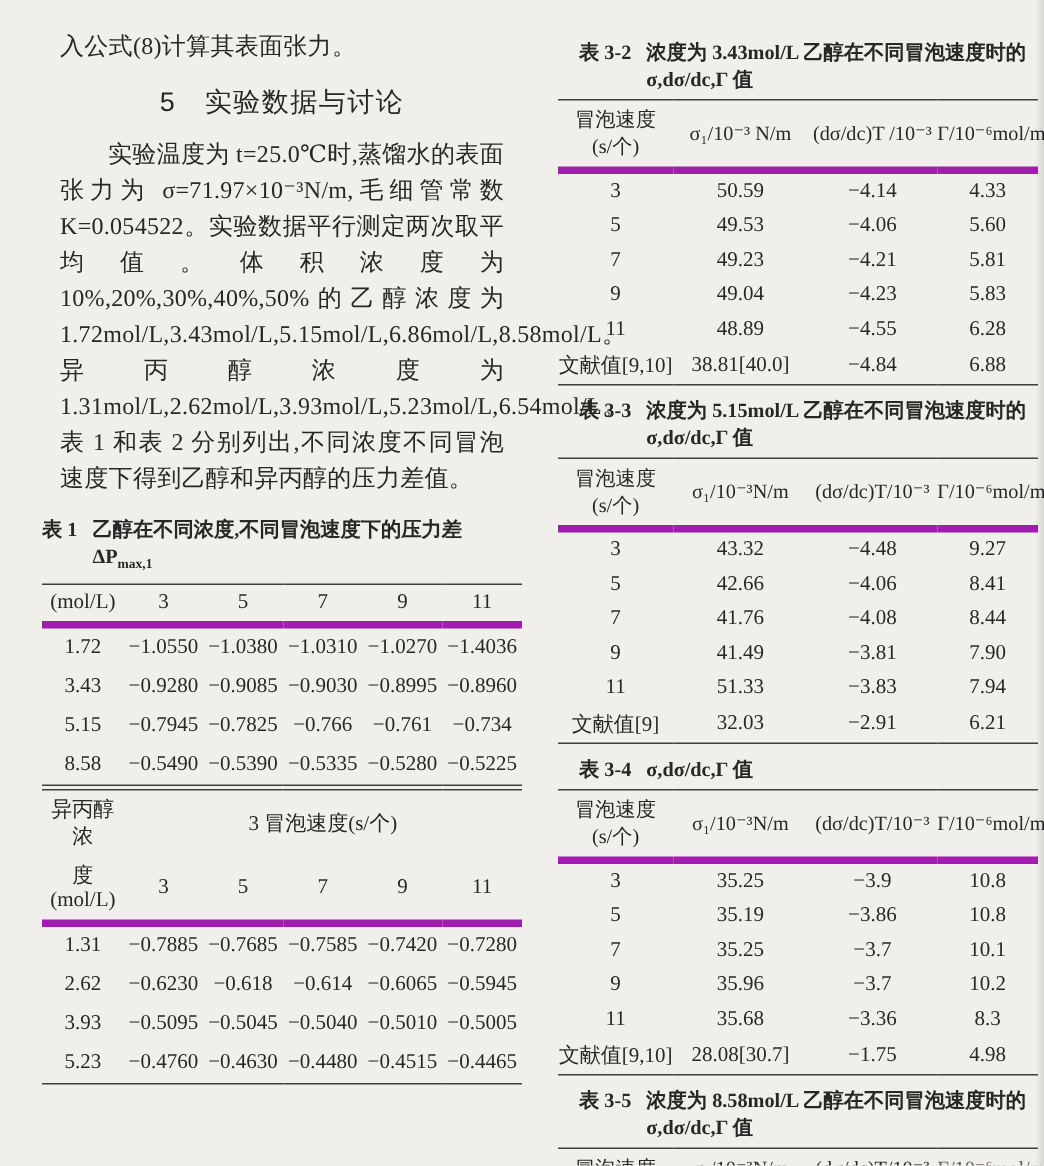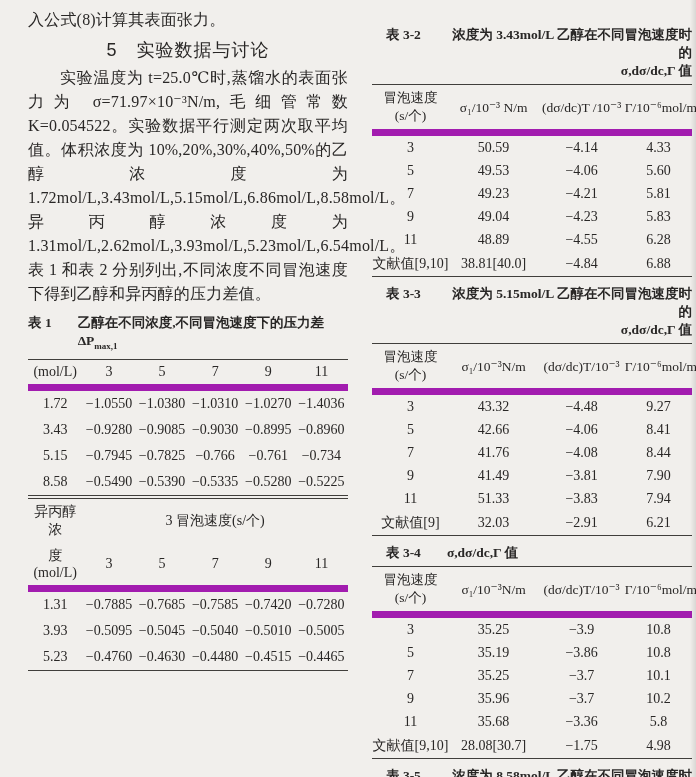--- a/index.html
+++ b/index.html
@@ -14,49 +14,49 @@
     content:""; position:absolute; top:0; right:0; width:6px; height:100%;
     background:linear-gradient(to right, rgba(0,0,0,0), rgba(0,0,0,0.10));
     pointer-events:none;
   }
   .page { display:flex; gap:24px; padding:8px 12px 0 28px; box-sizing:border-box; }
   .col { flex:none; }
   .col-left  { width:320px; }
   .col-right { width:320px; padding-top:10px; }
 
   .body-text {
-    margin:0; font-size:16px; line-height:24px; text-align:justify;
+    margin:12px; font-size:16px; line-height:24px; text-align:justify;
     letter-spacing:0.2px;
   }
   .indent { text-indent:2em; }
   .section-heading {
     margin:6px 0 4px 0; font-size:18px; font-weight:normal;
     font-family:"Liberation Sans","DejaVu Sans",sans-serif;
     letter-spacing:1px;
     text-align:center;
   }
 
   .table-caption {
     font-size:13.5px; font-weight:bold; line-height:18px;
-    margin:8px 0 4px 0; display:flex; gap:26px;
+    margin:8px 0 4px 0; display:flex; gap:10px;
   }
   .table-caption .cap-tag { flex:none; }
   .table-caption .cap-body { display:block; }
-  .table-caption .cap-line { display:block;text-align:right; }
+  .table-caption .cap-line { display:block; }
   .cap-sub { font-size:9px; vertical-align:sub;font-family:Liberation Serif, serif; }
   .caption-indent { padding-left:14px; }
 
   table.data-table {
     width:100%; border-collapse:collapse; table-layout:fixed;
     font-size:14px;
     border-top:1.6px solid #403e3b;
     border-bottom:1.6px solid #403e3b;
     margin-bottom:2px;
   }
-  table.data-table thead { border-bottom:7px solid #a21caf; }
+  table.data-table thead { border-bottom:5px solid #a21caf; }
   table.data-table th, table.data-table td {
     font-weight:normal; text-align:center; padding:4px 0;
   }
   table.wide-table td { padding:5px 0; }
   table.wide-table .c-first { width:17%; }
   .hdr-line { display:block; line-height:18px; }
 
   table.sg-table .c0 { width:24%; }
   table.sg-table .c1 { width:28%; }
   table.sg-table .c2 { width:27%; }
@@ -143,20 +143,28 @@
         </tr>
       </thead>
       <tbody>
           <tr>
             <td>1.31</td>
             <td>−0.7885</td>
             <td>−0.7685</td>
             <td>−0.7585</td>
             <td>−0.7420</td>
             <td>−0.7280</td>
+          </tr>
+          <tr>
+            <td>2.62</td>
+            <td>−0.6230</td>
+            <td>−0.618</td>
+            <td>−0.614</td>
+            <td>−0.6065</td>
+            <td>−0.5945</td>
           </tr>
           <tr>
             <td>3.93</td>
             <td>−0.5095</td>
             <td>−0.5045</td>
             <td>−0.5040</td>
             <td>−0.5010</td>
             <td>−0.5005</td>
           </tr>
           <tr>
@@ -332,21 +340,21 @@
           <tr>
             <td>9</td>
             <td>35.96</td>
             <td>−3.7</td>
             <td>10.2</td>
           </tr>
           <tr>
             <td>11</td>
             <td>35.68</td>
             <td>−3.36</td>
-            <td>5.8</td>
+            <td>8.3</td>
           </tr>
           <tr>
             <td>文献值[9,10]</td>
             <td>28.08[30.7]</td>
             <td>−1.75</td>
             <td>4.98</td>
           </tr>
         </tbody>
     </table>
 

